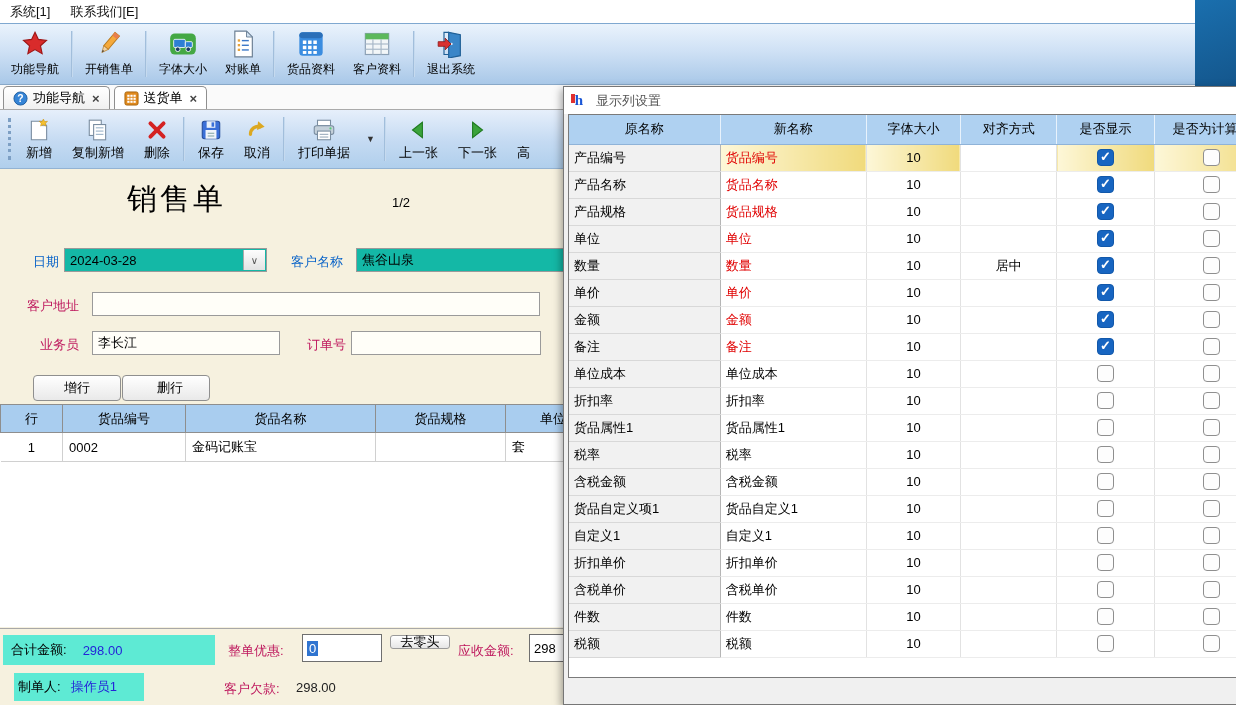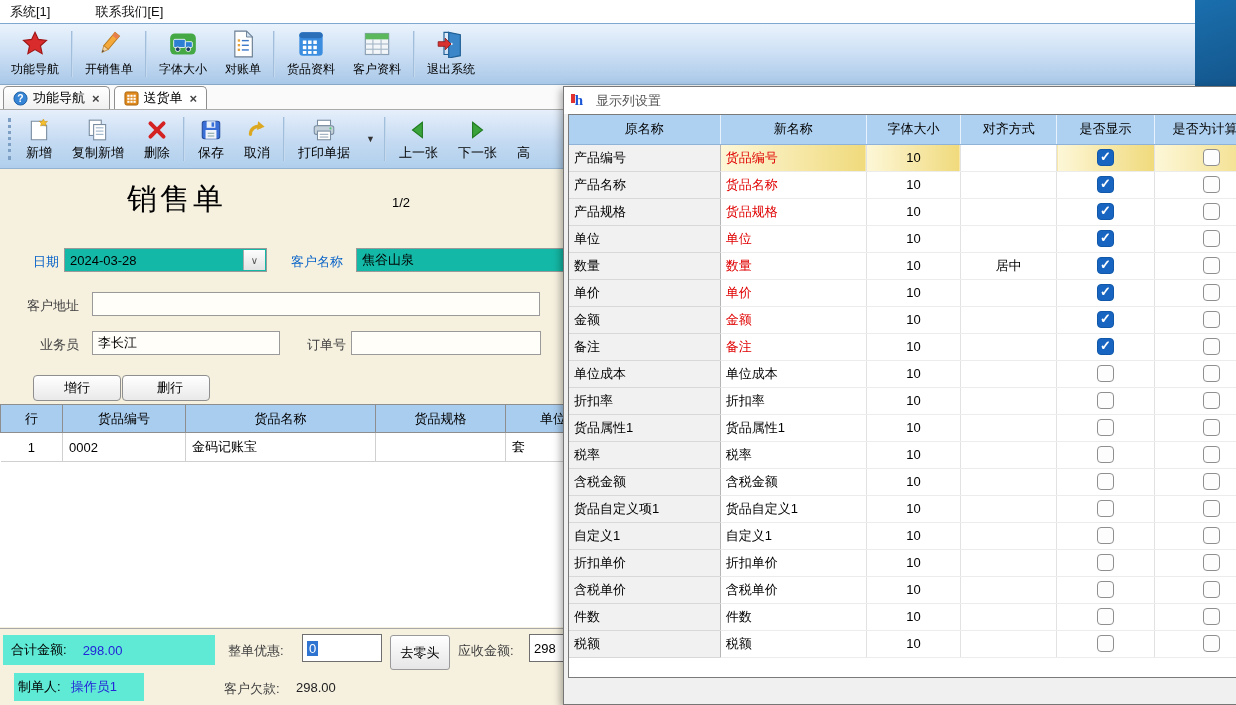--- a/index.html
+++ b/index.html
@@ -7,21 +7,21 @@
   .screen { position:relative; width:1236px; height:705px; overflow:hidden; background:#f0f0f0; }
 
   
   .desktop { position:absolute; left:1195px; top:0; width:41px; height:86px;
     background:linear-gradient(160deg,#1a6fae,#14568c); }
 
   
   .main-window { position:absolute; left:0; top:0; width:1195px; height:705px; background:#f6f1df; }
 
   .menubar { position:absolute; left:0; top:0; width:100%; height:23px; background:#ffffff;
-    display:flex; align-items:center; font-size:13px; color:#111;gap:25px; }
+    display:flex; align-items:center; font-size:13px; color:#111; }
   .menu-item { padding:0 10px; cursor:default; }
 
   .toolbar-main { position:absolute; left:0; top:23px; width:100%; height:62px;
     background:linear-gradient(#eaf3fc,#cfe1f5 45%,#a9c8e8);
     border-top:1px solid #7fa8d0; border-bottom:1px solid #88a8c8;
     display:flex; align-items:stretch; padding:2px 2px; }
   .tb-btn { display:flex; flex-direction:column; align-items:center; justify-content:flex-end;
     padding:3px 9px 4px; font-size:12px; color:#000; cursor:default; }
   .tb-btn .ic { height:30px; display:flex; align-items:center; justify-content:center; margin-bottom:2px; }
   .tb-sep { width:2px; margin:5px 3px; background:linear-gradient(90deg,#8fb0d2,#d8e8f8); }
@@ -40,21 +40,21 @@
   .grip { width:3px; margin:6px 5px 6px 0; border-left:3px dotted #7d9fc4; }
   .tb2-btn { display:flex; flex-direction:column; align-items:center; justify-content:flex-end;
     padding:3px 10px 4px; font-size:13px; color:#000; }
   .tb2-btn .ic { height:26px; display:flex; align-items:center; justify-content:center; margin-bottom:1px; }
   .caret { align-self:center; font-size:9px; color:#333; padding:0 6px; }
 
   
   .form-area { position:absolute; left:0; top:169px; width:100%; height:536px; background:#f6f1df; }
   .form-title { position:absolute; left:127px; top:10px; font-size:30px; color:#000; letter-spacing:3px; }
   .page-ind { position:absolute; left:392px; top:26px; font-size:13px; color:#000; }
-  .flabel { position:absolute; font-size:13px; color:#404040; }
+  .flabel { position:absolute; font-size:13px; color:#be185d; }
   .flabel.blue { color:#0a64c8; }
   .finput { position:absolute; height:24px; background:#14b8a6; border:1px solid #9a9a9a;
     font-size:13px; color:#000; display:flex; align-items:center; padding:0 5px; }
   .dd-btn { position:absolute; right:1px; top:1px; width:22px; height:20px;
     background:linear-gradient(#fdfdfd,#e3e3e3); border-left:1px solid #aaa;
     display:flex; align-items:center; justify-content:center; font-size:10px; color:#555; }
   .form-btn { position:absolute; height:26px; background:linear-gradient(#ffffff,#e9e9e9);
     border:1px solid #8f8f8f; border-radius:4px; font-size:13px; color:#000;
     display:flex; align-items:center; justify-content:center; }
 
@@ -65,21 +65,21 @@
     padding:0 6px; background:#fff; color:#000; }
   table.items td.center { text-align:center; }
 
   .bottom-bar { position:absolute; left:0; top:459px; width:100%; height:77px;
     background:#f6f1df; border-top:1px solid #a8a8a8; font-size:13px; }
   .graybox { position:absolute; background:#5eead4; display:flex; align-items:center; }
   .bluev { color:#2424d8; }
   .sm-input { position:absolute; height:28px; background:#ffffff; border:1px solid #6f6f6f;
     display:flex; align-items:center; padding:0 4px; font-size:13px; }
   .sel-text { background:#2f74d0; color:#ffffff; padding:0 2px; }
-  .sm-btn { position:absolute; height:35px; background:linear-gradient(#ffffff,#e6e6e6);
+  .sm-btn { position:absolute; height:14px; background:linear-gradient(#ffffff,#e6e6e6);
     border:1px solid #9a9a9a; border-radius:3px; display:flex; align-items:center; justify-content:center; font-size:13px; }
 
   
   .dialog { position:absolute; left:563px; top:86px; width:680px; height:619px;
     background:#f0f0f0; border:1px solid #767676; box-shadow:-2px 3px 8px rgba(0,0,0,.35); }
   .dlg-titlebar { height:27px; background:#ffffff; display:flex; align-items:center; padding-left:6px; gap:8px; }
   .dlg-title { font-size:13px; color:#555; }
   .h-logo { position:relative; width:18px; height:18px; background:#ffffff; border-radius:2px;
     display:flex; align-items:center; justify-content:center;
     color:#1b57d6; font-weight:bold; font-size:15px; font-family:"Liberation Serif", serif; }

